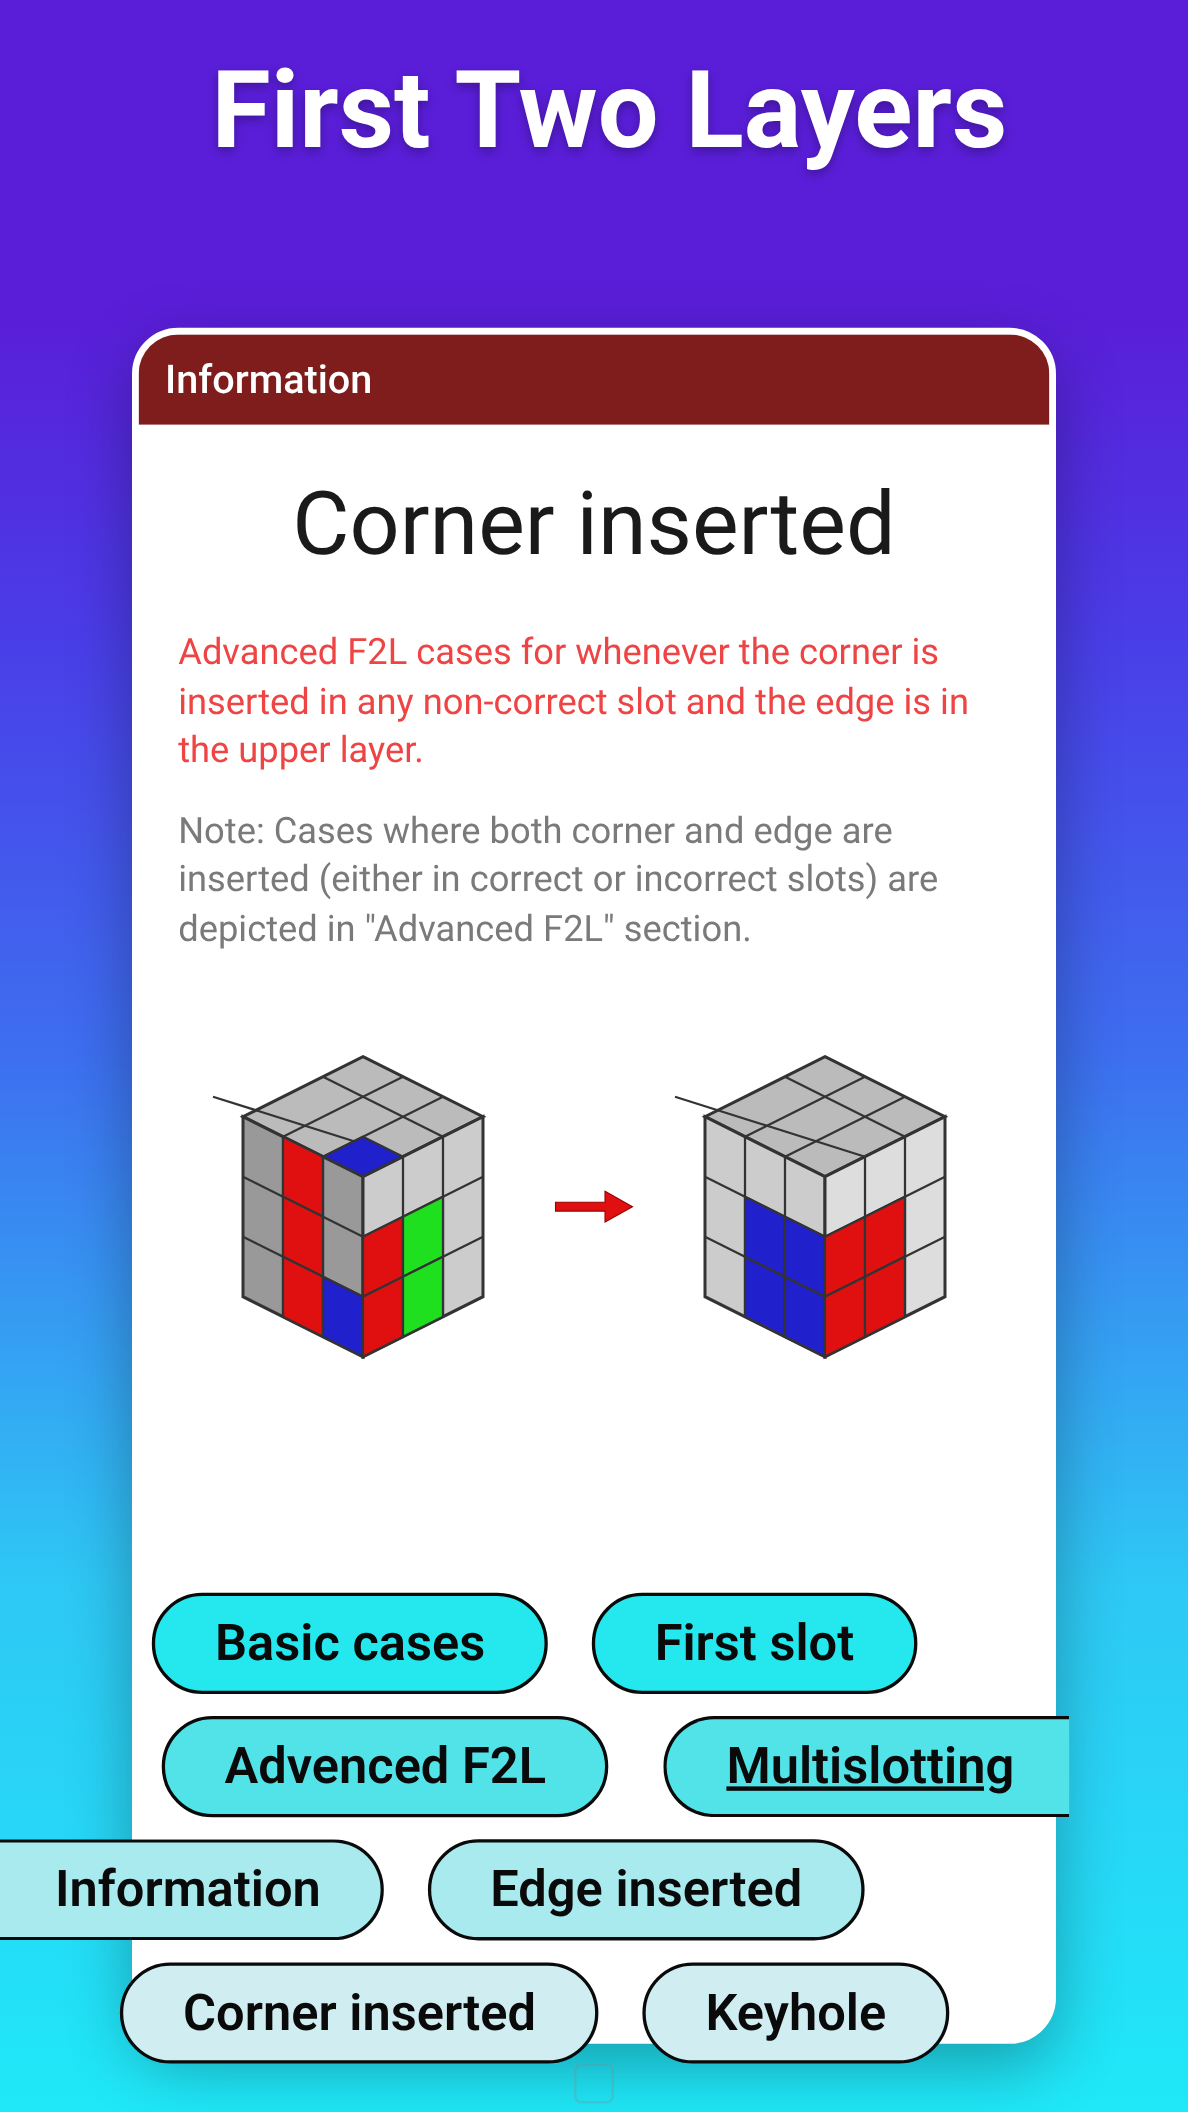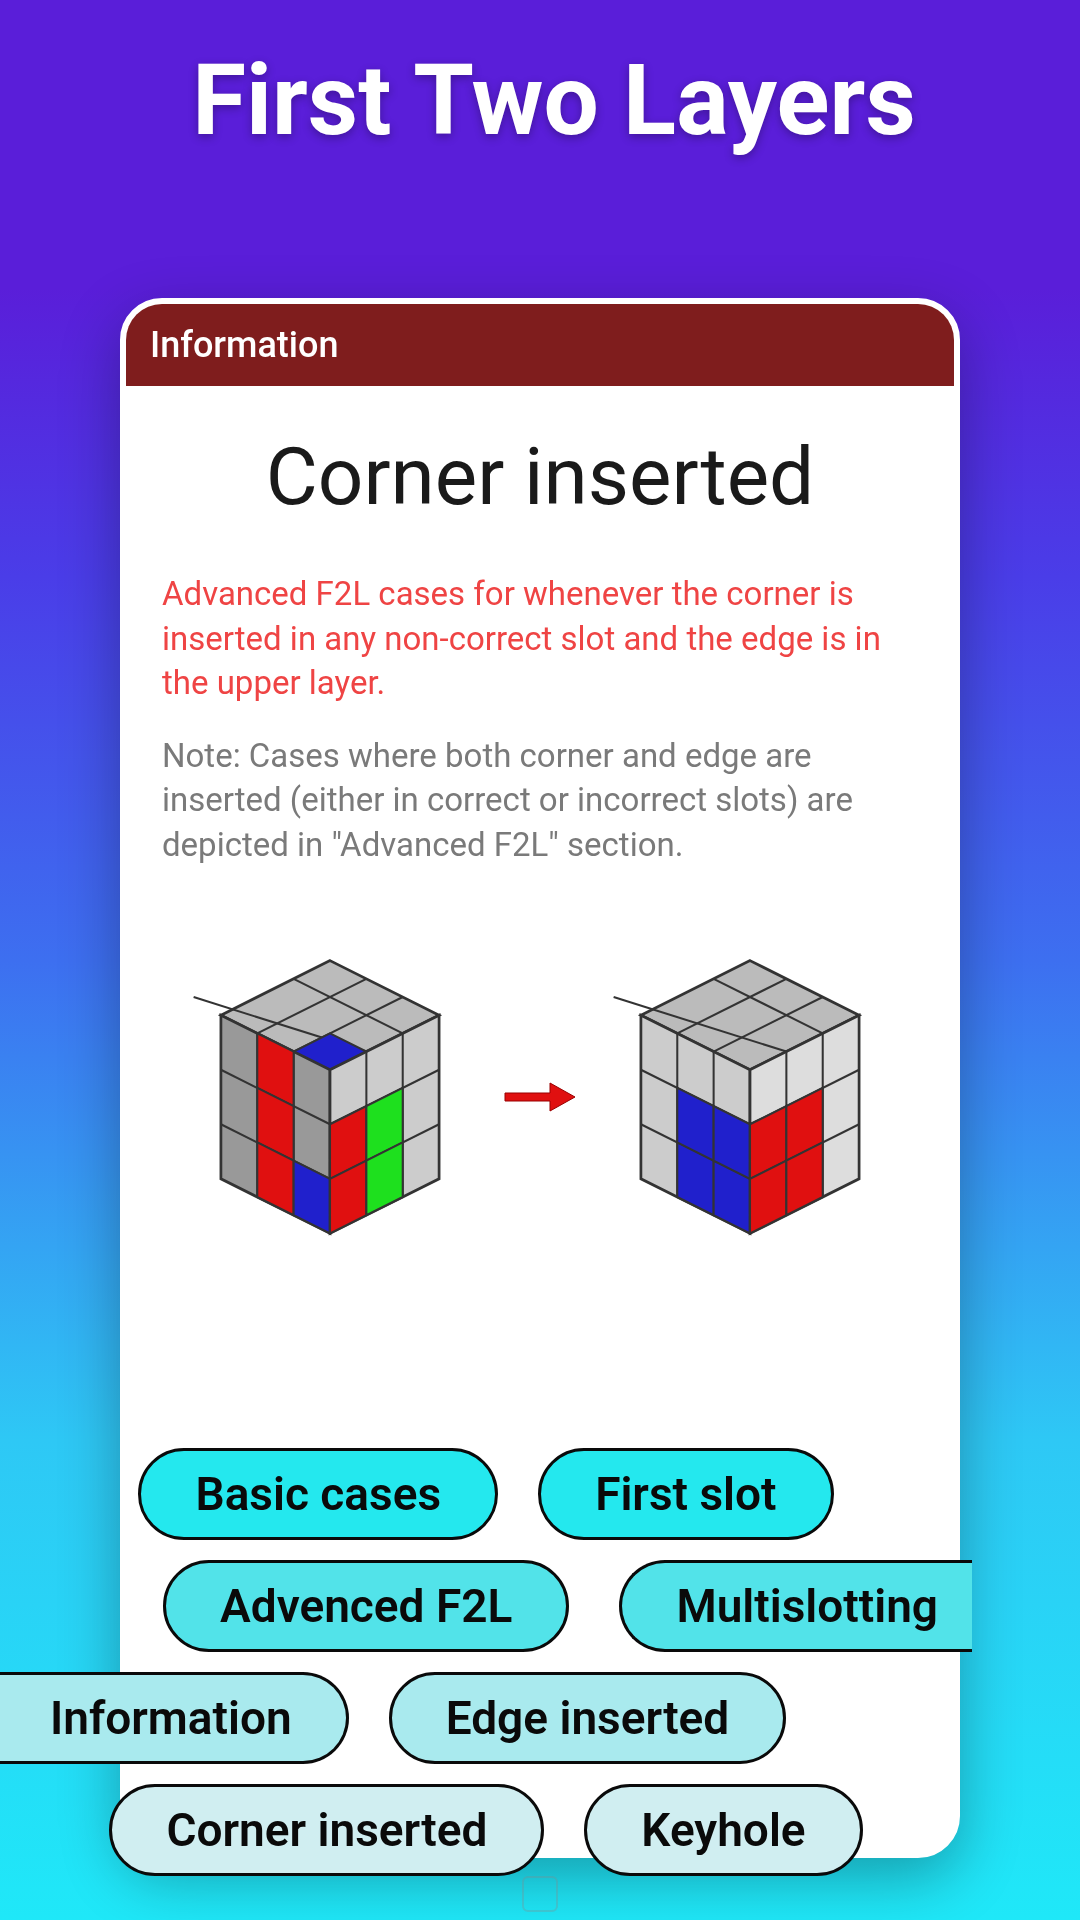--- a/index.html
+++ b/index.html
@@ -139,21 +139,22 @@
       border-top-left-radius: 0;
       border-bottom-left-radius: 0;
       border-left: none;
       padding-left: 50px;
     }
     
     .chip.edge-right {
       border-top-right-radius: 0;
       border-bottom-right-radius: 0;
       border-right: none;
-      padding-right: 34px;
+      padding-right: 50px;
+      text-decoration: underline;
     }
     
     .system-nav {
       position: absolute;
       bottom: 8px;
       left: 50%;
       transform: translateX(-50%);
       width: 36px;
       height: 36px;
       border: 2px solid #888;

